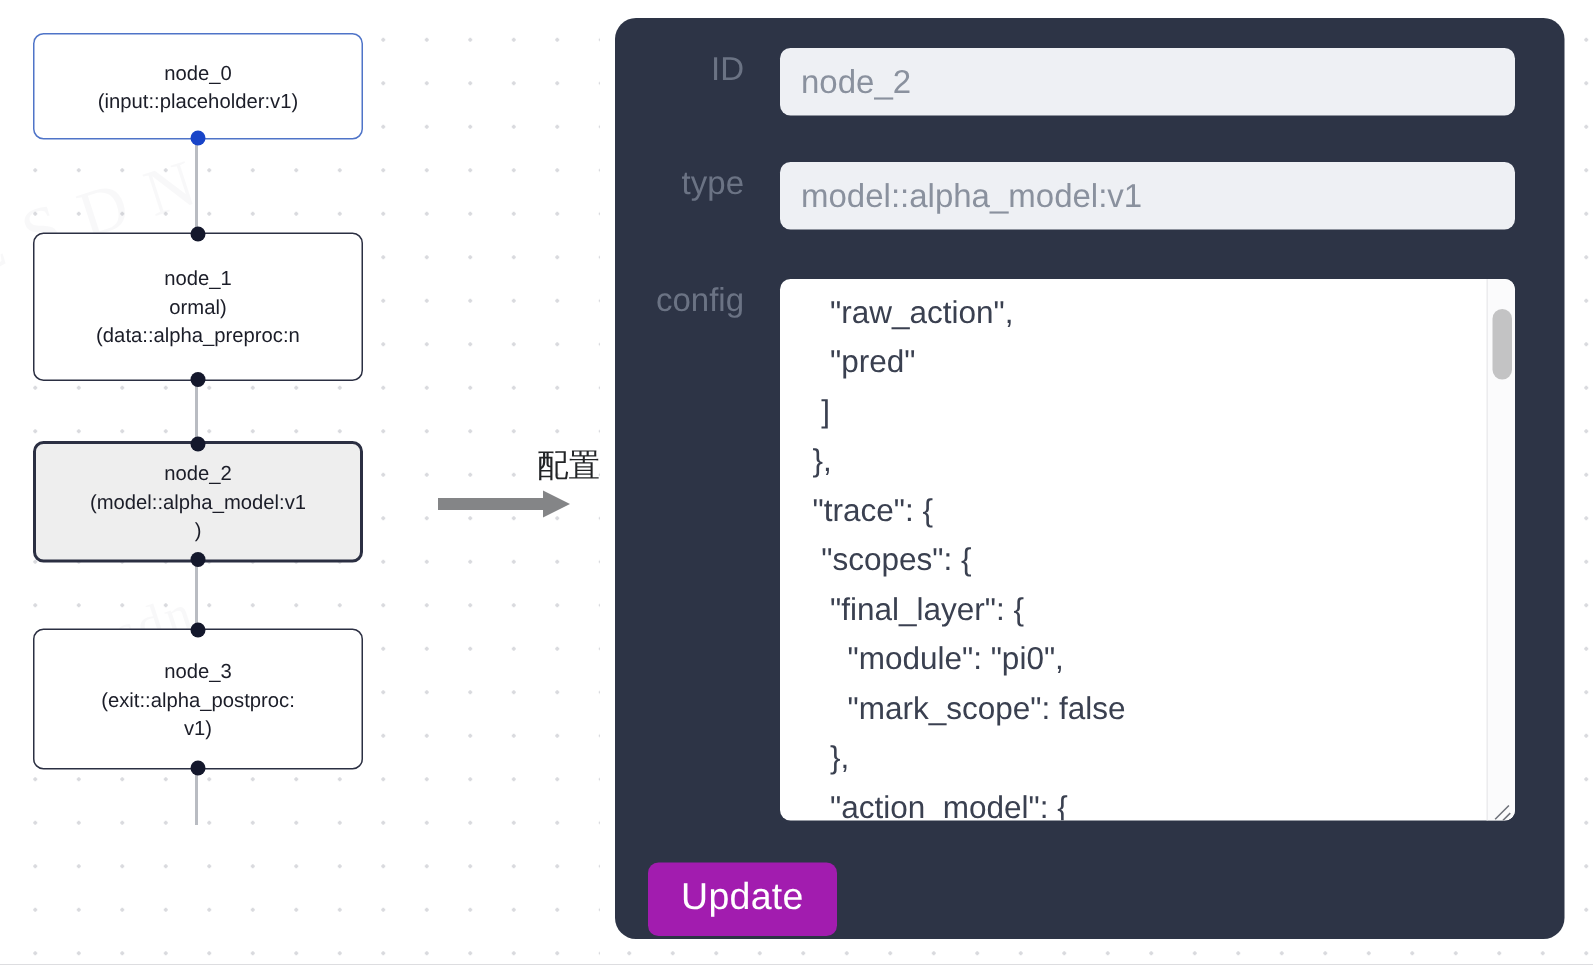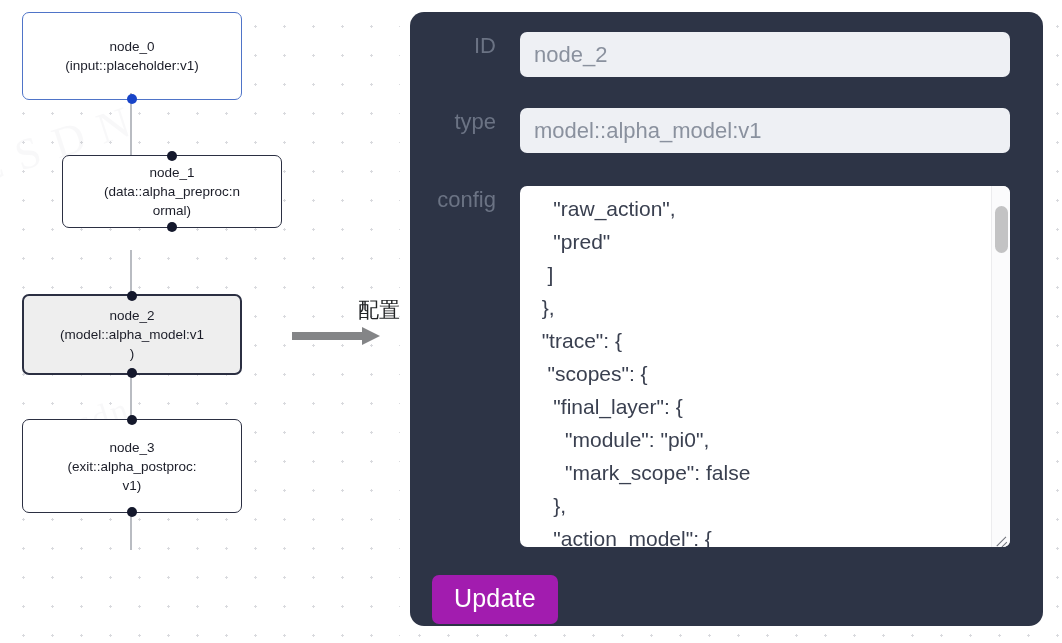--- a/index.html
+++ b/index.html
@@ -288,30 +288,30 @@
   <div id="graph-canvas">
 
     <div class="watermark" style="left:-30px; top:120px;">C S D N</div>
     <div class="watermark" style="left:60px; top:400px; font-size:34px;">csdn</div>
 
     <div class="edge" style="top:93px;  height:62px;"></div>
     <div class="edge" style="top:250px; height:44px;"></div>
     <div class="edge" style="top:375px; height:44px;"></div>
     <div class="edge" style="top:513px; height:37px;"></div>
 
-    <div class="node is-input" style="left:22px; top:12px; width:220px; height:88px;">
+    <div class="node is-input" style="left:22px; top:22px; width:220px; height:71px;">
       <span class="nline">node_0</span>
       <span class="nline">(input::placeholder:v1)</span>
       <span class="handle bottom blue"></span>
     </div>
 
-    <div class="node" style="left:22px; top:155px; width:220px; height:73px;margin-left:40px;">
+    <div class="node" style="left:22px; top:155px; width:220px; height:99px;">
       <span class="nline">node_1</span>
+      <span class="nline">ormal)</span>
       <span class="nline">(data::alpha_preproc:n</span>
-      <span class="nline">ormal)</span>
       <span class="handle top"></span>
       <span class="handle bottom"></span>
     </div>
 
     <div class="node is-selected" style="left:22px; top:294px; width:220px; height:81px;">
       <span class="nline">node_2</span>
       <span class="nline">(model::alpha_model:v1</span>
       <span class="nline">)</span>
       <span class="handle top"></span>
       <span class="handle bottom"></span>

